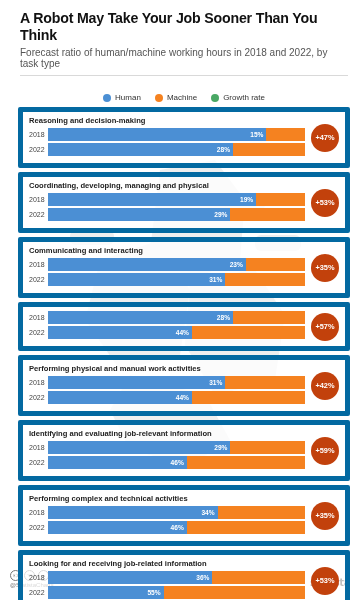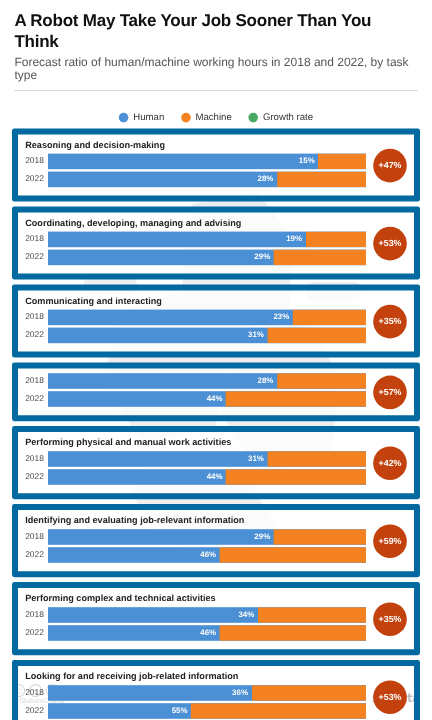--- a/index.html
+++ b/index.html
@@ -6,20 +6,21 @@
   html, body {
     width: 360px; height: 600px;
     background: #ffffff;
     font-family: "Liberation Sans", sans-serif;
     overflow: hidden;
   }
   #page {
     position: relative;
     width: 360px; height: 600px;
     background: #ffffff;
+    padding-left: 8px;
   }
   
   .watermark {
     position: absolute;
     left: 40px; top: 140px;
     width: 300px; height: 330px;
     opacity: 0.9;
     pointer-events: none;
     z-index: 0;
   }
@@ -212,21 +213,21 @@
           <div class="row">
             <div class="year">2022</div>
             <div class="bar">
               <div class="machine" style="width: 28%;"></div>
               <div class="pct" style="right: calc(28% + 3px);">28%</div>
             </div>
           </div>
           <div class="growth">+47%</div>
         </div>
         <div class="group">
-          <div class="group-title">Coordinating, developing, managing and advising</div>
+          <div class="group-title">Coordinating, developing, managing and physical</div>
           <div class="row">
             <div class="year">2018</div>
             <div class="bar">
               <div class="machine" style="width: 19%;"></div>
               <div class="pct" style="right: calc(19% + 3px);">19%</div>
             </div>
           </div>
           <div class="row">
             <div class="year">2022</div>
             <div class="bar">

